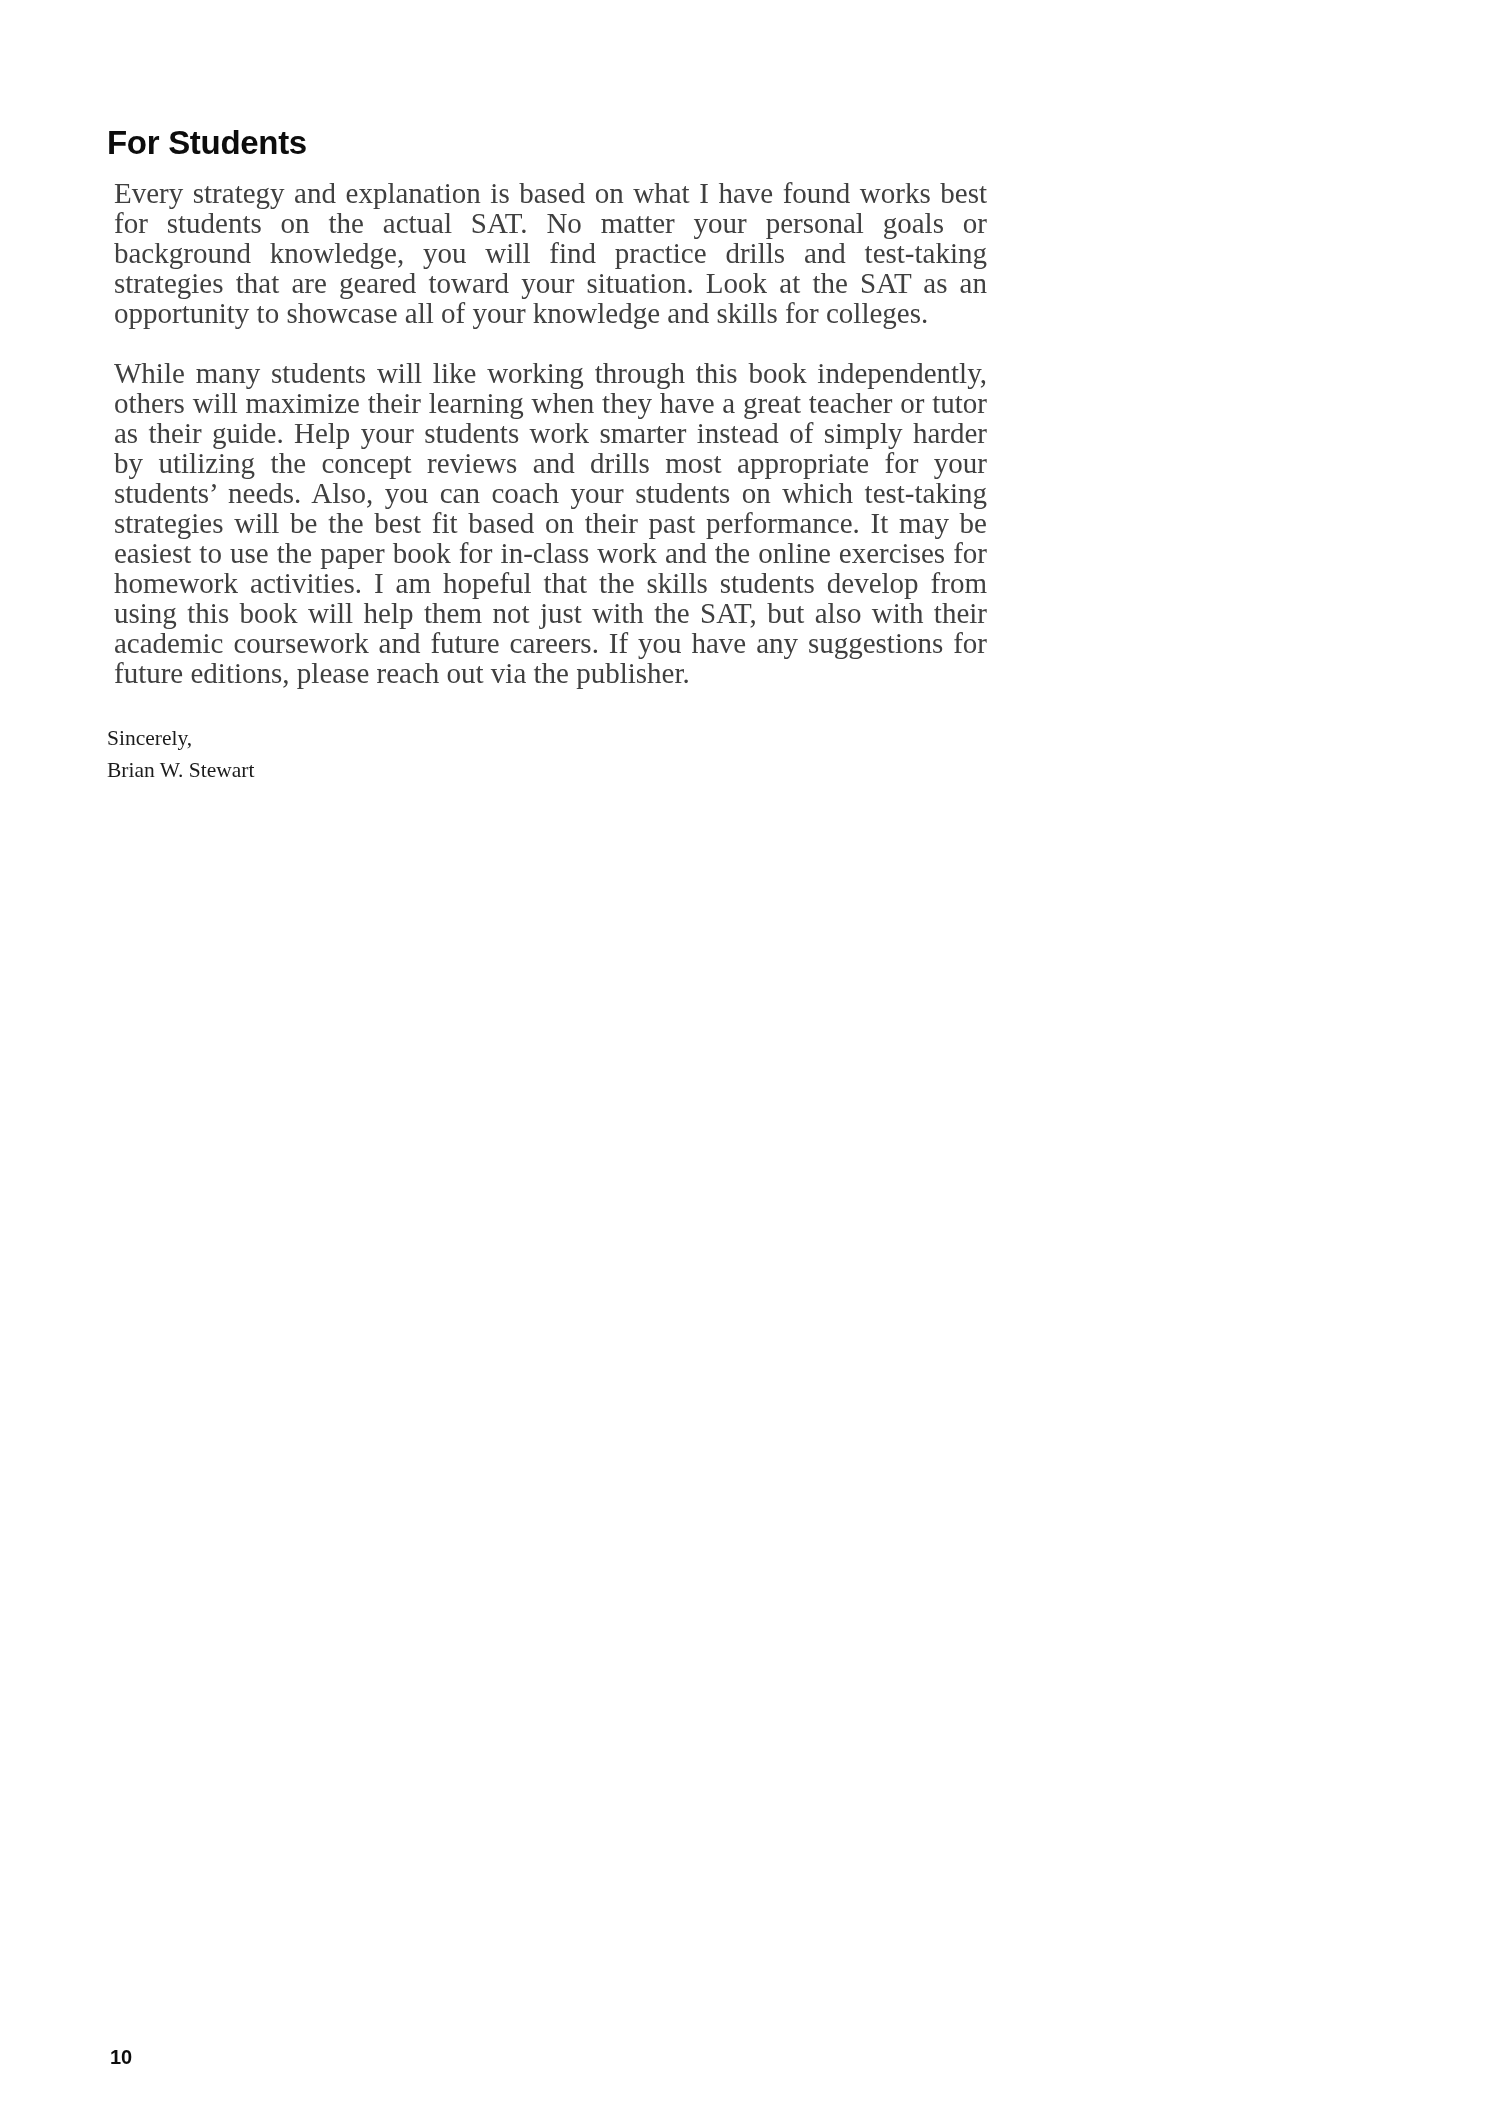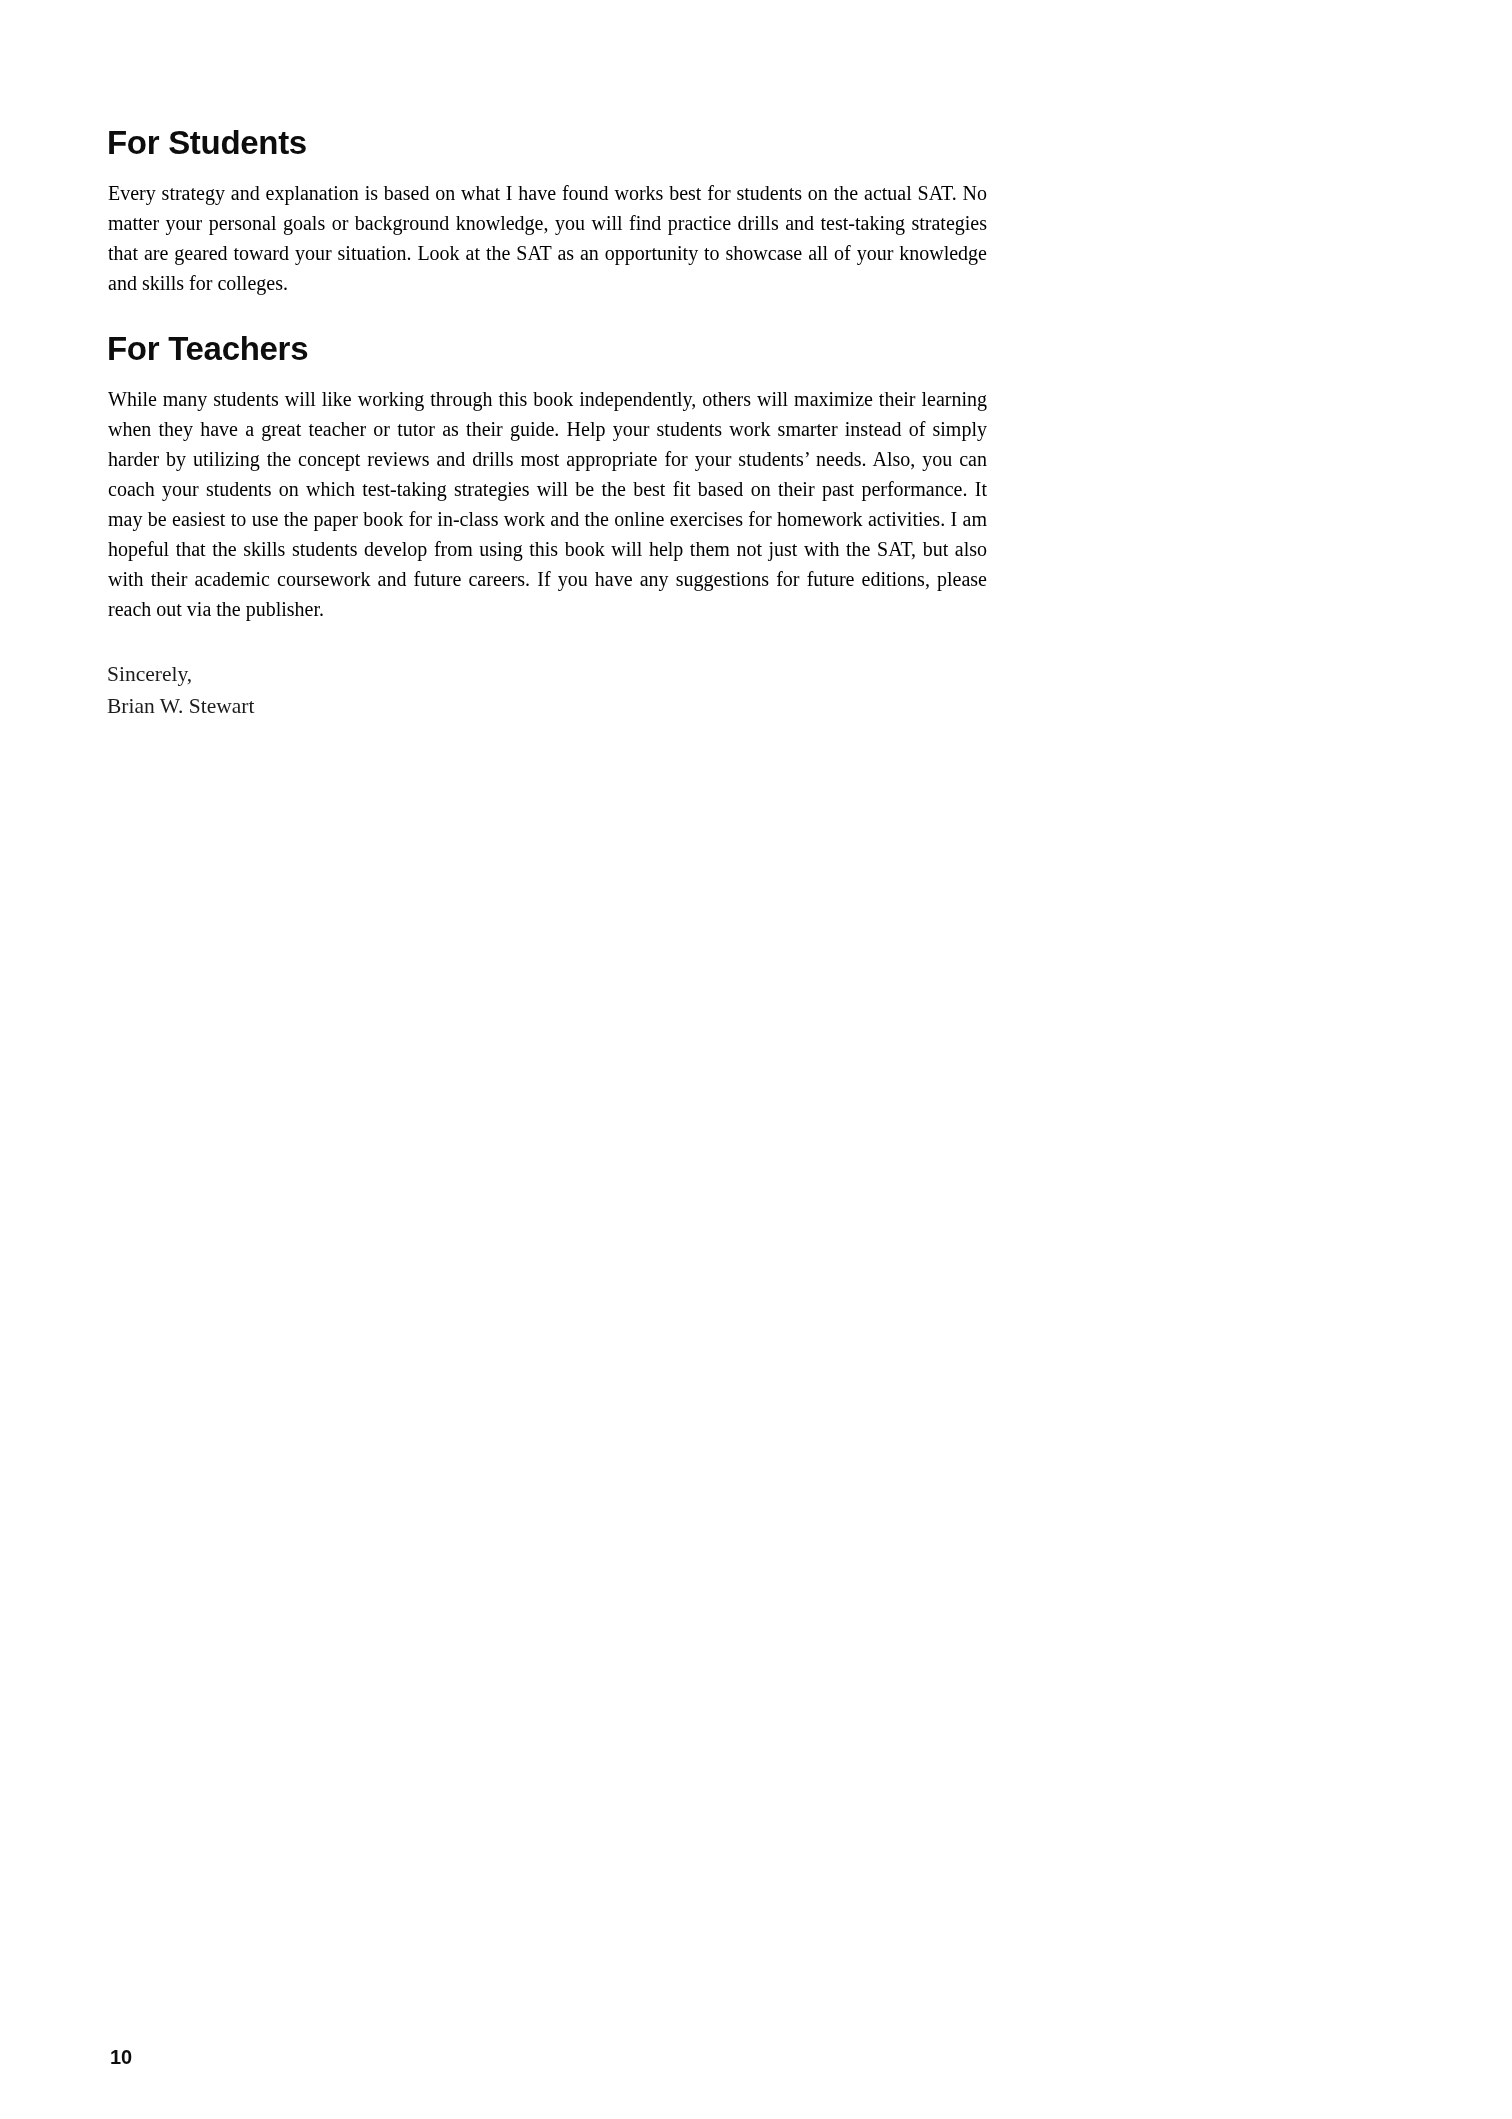--- a/index.html
+++ b/index.html
@@ -26,25 +26,25 @@
   .section-heading {
     font-family: "Liberation Sans", sans-serif;
     font-weight: bold;
     font-size: 33px;
     line-height: 42px;
     letter-spacing: -0.3px;
     color: #0d0d0d;
     margin: 0 0 14px 0;
   }
   .body-paragraph {
-    font-size: 20px;
+    font-size: 29px;
     line-height: 30px;
     text-align: justify;
-    color: #000000;
-    margin: 0 0 30px 1px;
+    color: #404040;
+    margin: 0 0 30px 7px;
   }
   .section + .section {
     margin-top: 10px;
   }
   .signoff {
     margin-top: 34px;
     text-align: left;
     font-size: 21.5px;
     line-height: 32px;
     color: #1c1c1c;
@@ -65,21 +65,20 @@
 
 <div class="page">
   <div class="content">
 
     <div class="section">
       <h1 class="section-heading">For Students</h1>
       <p class="body-paragraph">Every strategy and explanation is based on what I have found works best for students on the actual SAT. No matter your personal goals or background knowledge, you will find practice drills and test-taking strategies that are geared toward your situation. Look at the SAT as an opportunity to showcase all of your knowledge and skills for colleges.</p>
     </div>
 
     <div class="section">
-      <h1 class="section-heading">For Teachers</h1>
       <p class="body-paragraph">While many students will like working through this book independently, others will maximize their learning when they have a great teacher or tutor as their guide. Help your students work smarter instead of simply harder by utilizing the concept reviews and drills most appropriate for your students’ needs. Also, you can coach your students on which test-taking strategies will be the best fit based on their past performance. It may be easiest to use the paper book for in-class work and the online exercises for homework activities. I am hopeful that the skills students develop from using this book will help them not just with the SAT, but also with their academic coursework and future careers. If you have any suggestions for future editions, please reach out via the publisher.</p>
     </div>
 
     <div class="signoff">
       <div>Sincerely,</div>
       <div>Brian W. Stewart</div>
     </div>
 
   </div>
 

